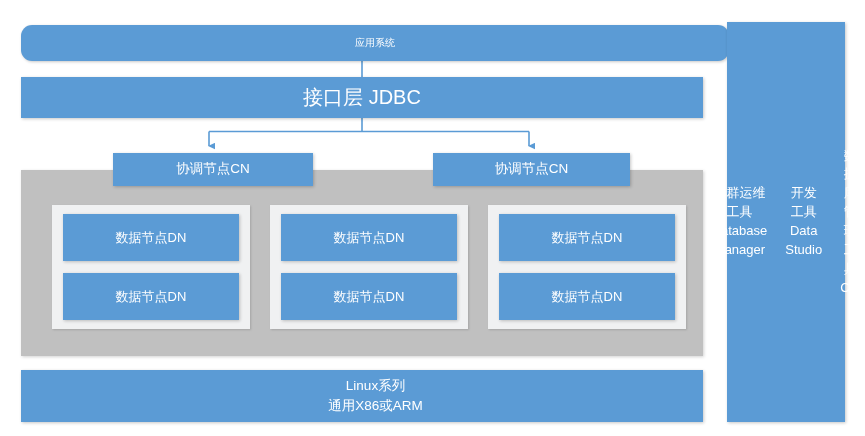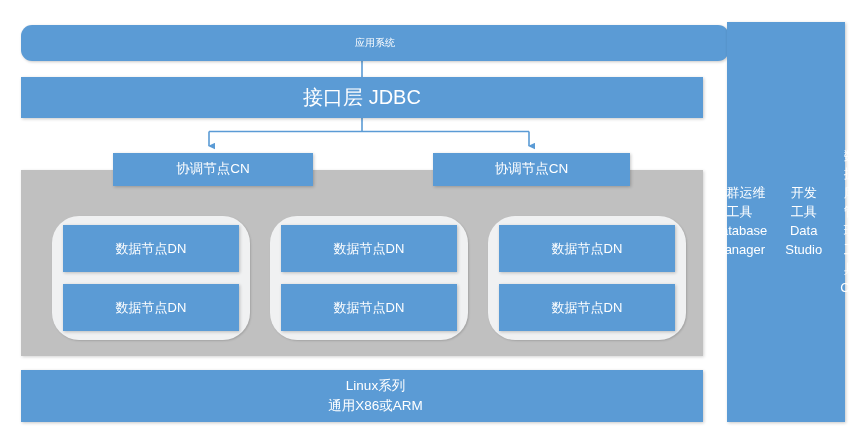--- a/index.html
+++ b/index.html
@@ -60,31 +60,30 @@
   #cluster-container {
     position: absolute;
     left: 21px; top: 170px; width: 682px; height: 186px;
     background: #c0c0c0;
     box-shadow: 1px 1px 3px rgba(0,0,0,0.18);
     box-sizing: border-box;
   }
 
   .dn-group {
     position: absolute;
-    top: 46px;
+    top: 35px;
     width: 198px;
     height: 124px;
     background: #f0f1f2;
     box-shadow: 1px 1px 2px rgba(0,0,0,0.15);
     box-sizing: border-box;
     padding: 9px 11px;
     display: flex;
     flex-direction: column;
     justify-content: space-between;
-    border-radius: 27px;
   }
   #dn-group-1 { left: 31px; }
   #dn-group-2 { left: 249px; }
   #dn-group-3 { left: 467px; }
 
   .dn-box {
     position: relative;
     height: 47px;
     background: #5b9bd5;
     color: #ffffff;

